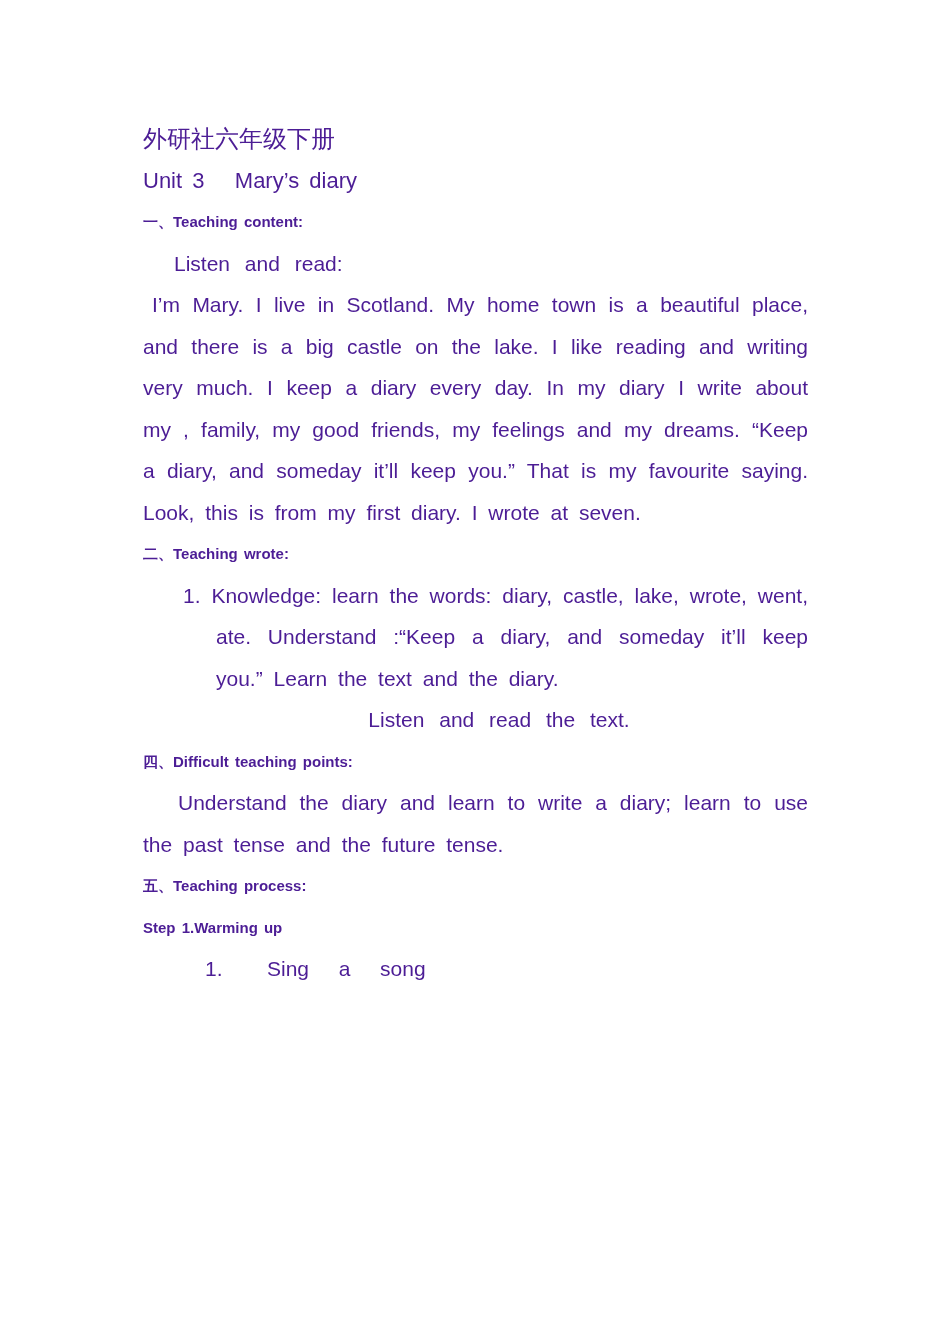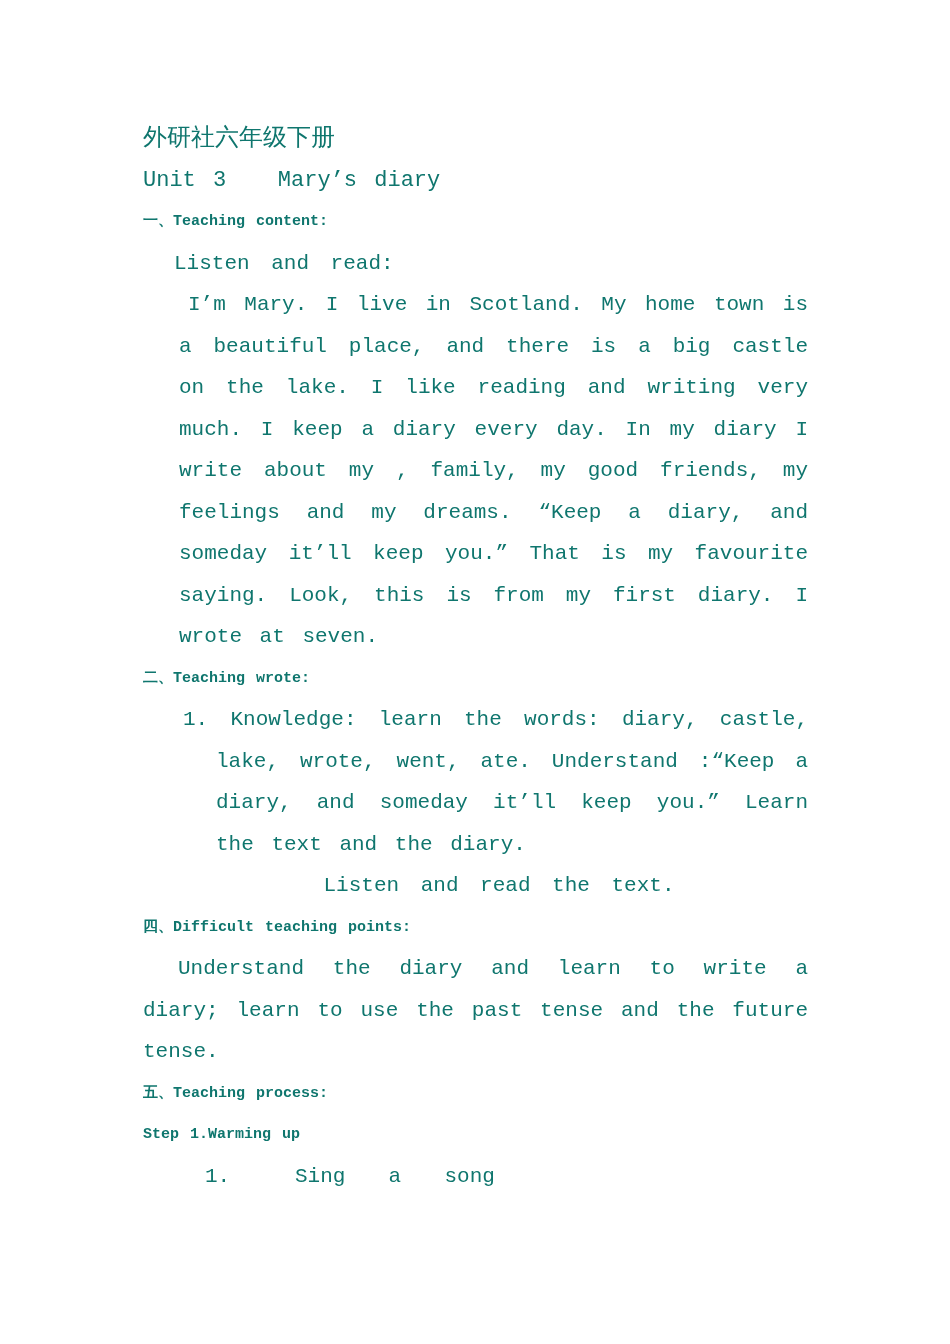--- a/index.html
+++ b/index.html
@@ -3,22 +3,22 @@
 <meta charset="utf-8">
 <style>
   * { margin: 0; padding: 0; box-sizing: border-box; }
   html, body { background: #ffffff; }
   .page {
     position: relative;
     width: 950px;
     height: 1344px;
     margin: 0 auto;
     background: #ffffff;
-    color: #0f766e;
-    font-family: Liberation Mono, monospace;
+    color: #4c1d95;
+    font-family: Liberation Sans, sans-serif;
     font-size: 21px;
     line-height: 41.5px;
     padding: 118px 142px 0 143px;
     overflow: hidden;
   }
   .doc-header {
     font-size: 24px;
     white-space: pre-wrap;
   }
   .doc-title {
@@ -29,21 +29,21 @@
   .heading {
     font-weight: bold;
     font-size: 15px;
     white-space: pre-wrap;
     word-spacing: 2px;
   }
   .body-par {
     text-align: justify;
     word-spacing: 5px;
   }
-  .first-indent { text-indent: 9px; margin-left: 36px; }
+  .first-indent { text-indent: 9px; }
   .par-indent   { text-indent: 35px; }
   .hang {
     padding-left: 33px;
     text-indent: -33px;
     margin-left: 40px;
   }
   .sub-indent {
     padding-left: 31px;
     word-spacing: 9px;
   }

